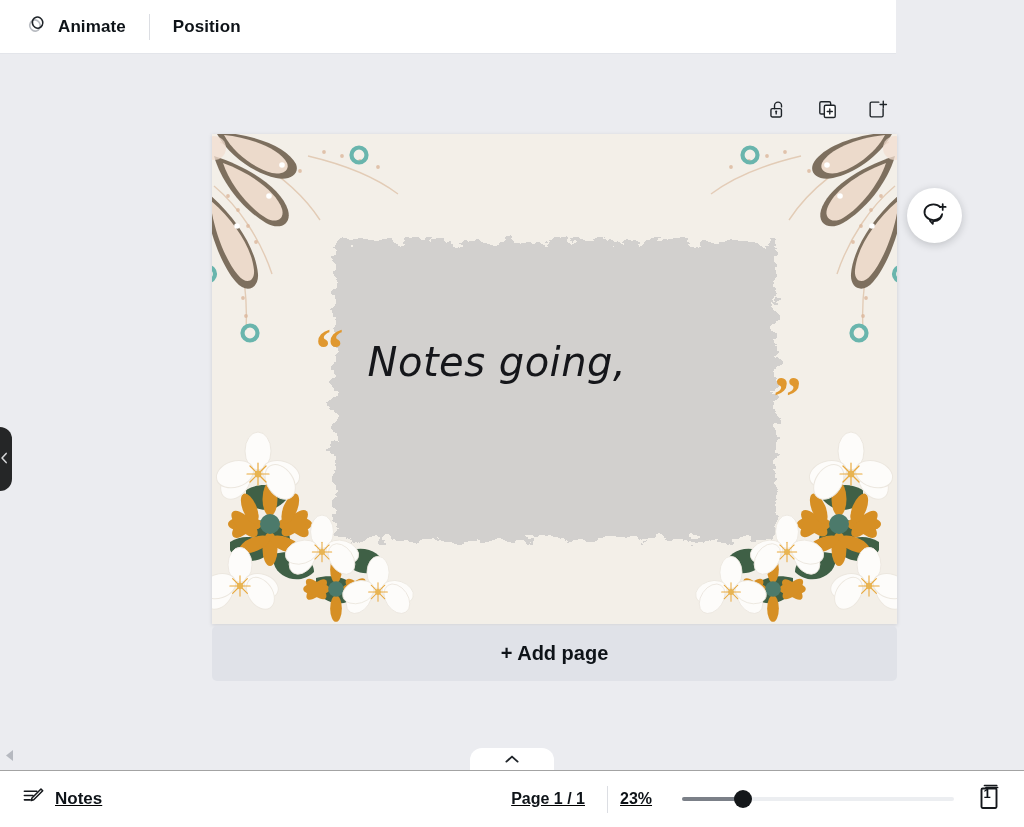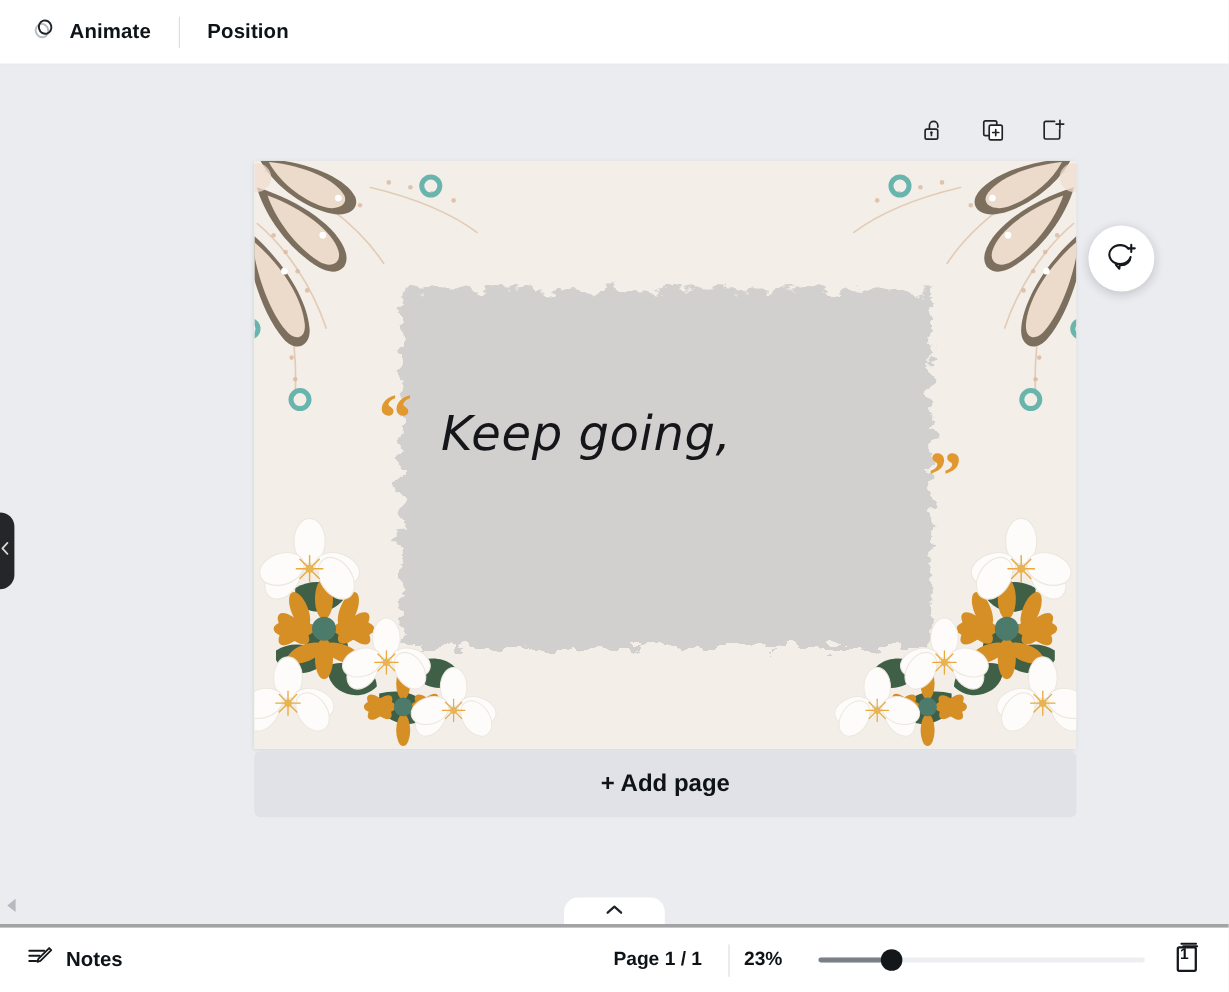--- a/index.html
+++ b/index.html
@@ -7,21 +7,21 @@
     width: 1024px; height: 827px;
     font-family: "Liberation Sans", sans-serif;
     background: #ebecf0;
     overflow: hidden;
   }
   #app { position: relative; width: 1024px; height: 827px; }
 
   
   .toolbar {
     position: absolute; top: 0; left: 0;
-    width: 1024px; height: 54px;
+    width: 896px; height: 54px;
     background: #ffffff;
     display: flex; align-items: center;
     padding-left: 14px;
     border-bottom: 1px solid #e3e5ea;
     z-index: 30;
   }
   .tb-btn {
     display: flex; align-items: center; gap: 9px;
     height: 38px; padding: 0 11px;
     border-radius: 6px; cursor: pointer;
@@ -132,23 +132,24 @@
     border-radius: 12px 12px 0 0;
     display: flex; align-items: center; justify-content: center;
     cursor: pointer; z-index: 18;
   }
 
   
   .bottombar {
     position: absolute; left: 0; bottom: 0;
     width: 1024px; height: 57px;
     background: #ffffff;
-    border-top: 3px solid #a3a3a3;
+    border-top: 1px solid #a3a3a3;
     display: flex; align-items: center;
     z-index: 25;
+    text-decoration: underline;
   }
   .notes-btn {
     display: flex; align-items: center; gap: 10px;
     margin-left: 12px; height: 38px; padding: 0 10px;
     border-radius: 6px; cursor: pointer;
     font-size: 17px; font-weight: bold; color: #0e1318;
   }
   .bb-spacer { flex: 1; }
   .page-indicator {
     font-size: 16px; font-weight: bold; color: #0e1318;
@@ -611,21 +612,21 @@
                   <path d="M0 0 L-8 -8"></path>
               </g>
               <circle r="3.4" fill="#e8b452"></circle>
             </g>
           </g>
         </svg>
 
         <div class="quote-block">
           <div style="position:relative;">
             <span class="qmark" style="position:absolute; left:-24px; top:10px;">“</span>
-            <div class="qline" style="margin-left:28px;">Keep going,</div>
+            <div class="qline" style="margin-left:28px;">Notes going,</div>
             <div style="height:34px;"></div>
             <span class="qmark" style="position:absolute; right:-32px; bottom:22px;">”</span>
           </div>
         </div>
 
       </div>
     </div>
 
     <div class="add-page">
       <span>+ Add page</span>

